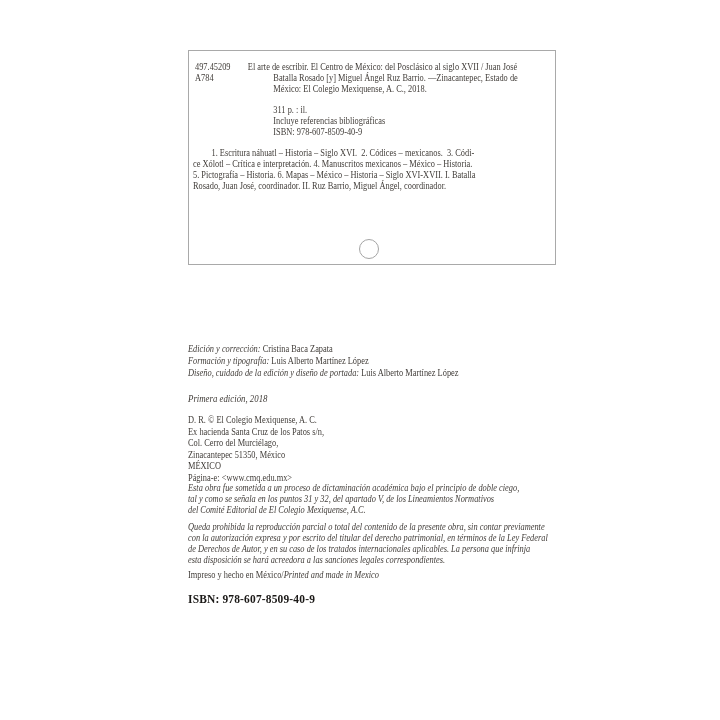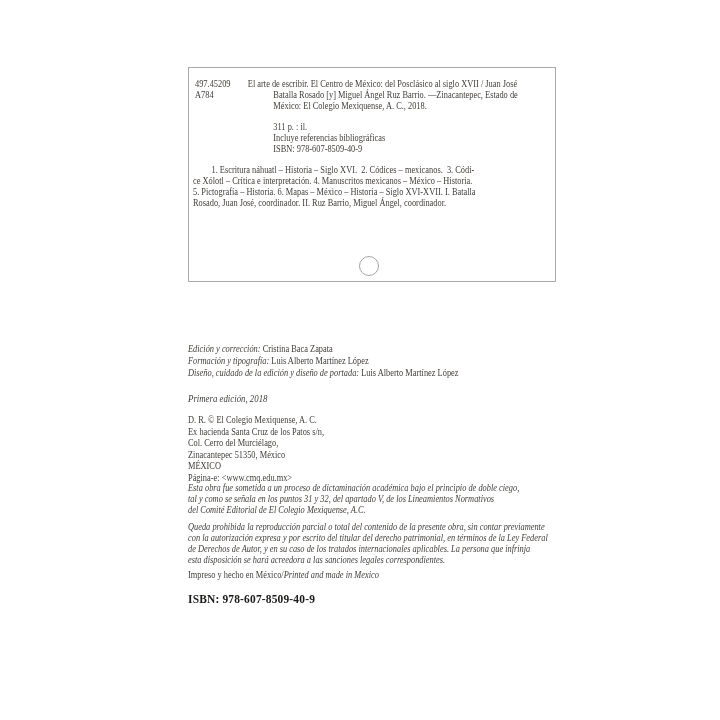--- a/index.html
+++ b/index.html
@@ -8,21 +8,21 @@
     font-family:"Liberation Serif","DejaVu Serif",serif;color:#403c38;
   }
   .line{white-space:pre;font-size:9.5px;line-height:11px;}
   .it{font-style:italic;}
   .sx{transform:scaleX(0.88);transform-origin:0 0;}
   .blk{position:absolute;}
 
   
   .card{
     position:absolute;left:188px;top:50px;width:366px;height:213px;
-    border:1px solid #a9a9a9;background:#ffffff;margin-top:17px;
+    border:1px solid #a9a9a9;background:#ffffff;
   }
   .card .call{left:6px;top:11px;}
   .card .entry{left:6px;top:11px;}
   .card .entry .ind-first{margin-left:60px;}
   .card .entry .ind-cont{margin-left:89px;}
   .card .phys{left:6px;top:54px;}
   .card .phys .line{margin-left:89px;}
   .card .trac{left:4px;top:97px;}
   .card .trac .trac-first{margin-left:21px;}
   .hole{

